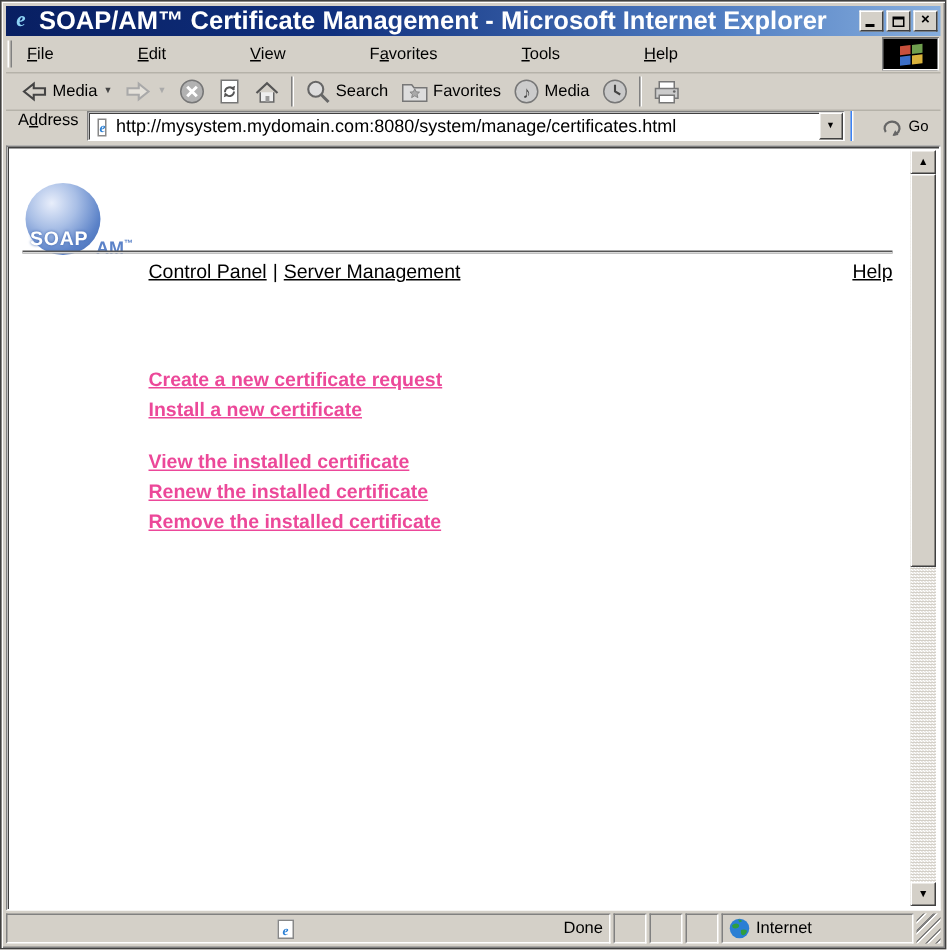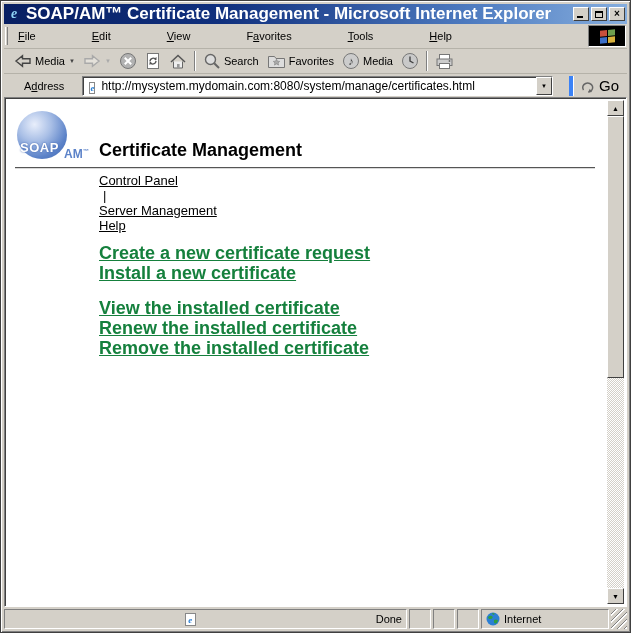--- a/index.html
+++ b/index.html
@@ -51,64 +51,64 @@
   .tb-btn { display:flex; align-items:center; gap:3px; padding:2px 4px; height:21px;
     font-size:11px; color:#000; }
   .tb-caret { font-size:6px; color:#444; padding-left:1px; }
   .tb-caret.dim { color:#aaa; }
   .tb-sep { width:2px; height:20px; margin:0 3px;
     border-left:1px solid #808080; border-right:1px solid #ffffff; }
   .tb-icon { display:inline-block; }
 
   
   .addressbar { height:24px; flex:0 0 24px; border-top:1px solid #b5b2a9;
-    display:flex; align-items:center; padding-right:2px;gap:12px; }
+    display:flex; align-items:flex-start; padding-right:2px; }
   .addr-label { font-size:11px; padding:0 6px 0 2px; color:#000; }
   .addr-label u { text-decoration:underline; }
   .addr-field { flex:1; height:20px; background:#ffffff;
     border:1px solid; border-color:#808080 #ffffff #ffffff #808080;
     box-shadow: inset 1px 1px 0 #404040;
     display:flex; align-items:center; }
   .addr-favicon { width:18px; text-align:center; flex:0 0 18px; }
   .page-doc { width:11px; height:13px; background:#fff; border:1px solid #888; margin:0 auto;
     font:italic bold 9px/12px "Liberation Serif", serif; color:#2a7fd4; text-align:center; }
   .addr-input { flex:1; border:none; outline:none; font:12px "Liberation Sans", sans-serif;
     color:#000; height:16px; background:transparent; }
   .addr-drop { width:16px; height:18px; background:#d4d0c8;
     border:1px solid; border-color:#ffffff #404040 #404040 #ffffff;
     font-size:6px; color:#000; display:flex; align-items:center; justify-content:center; }
-  .go-btn { display:flex; align-items:center; gap:3px; font-size:15px; color:#000;
-    padding:2px 6px 2px 8px; margin-left:4px; border-left:4px solid #3b82f6;
+  .go-btn { display:flex; align-items:center; gap:3px; font-size:10px; color:#000;
+    padding:2px 6px 2px 20px; margin-left:4px; border-left:1px solid #3b82f6;
     box-shadow:1px 0 0 #fff inset; height:20px; }
 
   
   .content { flex:1; position:relative; background:#ffffff;
     border:1px solid; border-color:#808080 #ffffff #ffffff #808080;
     box-shadow: inset 1px 1px 0 #404040;
     overflow:hidden; }
   .pagearea { position:absolute; left:2px; top:2px; right:19px; bottom:2px; background:#fff; }
 
-  .logo { position:absolute; left:10px; top:11px; width:78px; height:52px; }
+  .logo { position:absolute; left:10px; top:22px; width:78px; height:52px; }
   .sphere { position:absolute; left:0; top:0; width:50px; height:48px; border-radius:50%;
     background: radial-gradient(circle at 35% 28%, #e8eefb 0%, #a9bfe6 35%, #5b82c8 70%, #3d63ad 100%); }
   .logo-soap { position:absolute; left:3px; top:29px; font-size:13px; font-weight:bold;
     color:#ffffff; letter-spacing:0.5px; text-shadow:0 0 2px #3d63ad; }
   .logo-am { position:absolute; left:47px; top:36px; font-size:12px; font-weight:bold; color:#5b82c8; }
   .logo-tm { font-size:6px; vertical-align:super; color:#5b82c8; }
 
   .page-heading { position:absolute; left:92px; top:40px; font-size:18px; font-weight:bold; color:#000; }
   .rule { position:absolute; left:8px; top:67px; width:580px; height:2px;
     background:#555; border-bottom:1px solid #d9d9d9; }
-  .navrow { position:absolute; left:92px; top:73px; width:496px; display:flex; font-size:13px;flex-direction:column; }
+  .navrow { position:absolute; left:92px; top:73px; width:496px; display:flex; font-size:13px; }
   .navrow .spacer { flex:1; }
   .nav-sep { padding:0 4px; color:#000; }
   a.plain { color:#000; text-decoration:underline; }
   .intro { position:absolute; left:92px; top:106px; font-size:13px; color:#000; }
   .links { position:absolute; left:92px; top:143px; }
-  .links a { display:block; font-size:18px; font-weight:bold; color:#15803d;
+  .links a { display:block; font-size:13px; font-weight:bold; color:#ec4899;
     text-decoration:underline; line-height:20px; }
   .link-gap { height:15px; }
 
   
   .scrollbar { position:absolute; top:2px; right:2px; bottom:2px; width:17px;
     background:#ece9e4;
     background-image: conic-gradient(#ffffff 25%, #d4d0c8 0 50%, #ffffff 0 75%, #d4d0c8 0);
     background-size:2px 2px; }
   .scroll-btn { position:absolute; left:0; width:17px; height:16px; background:#d4d0c8;
     border:1px solid; border-color:#ffffff #404040 #404040 #ffffff;
@@ -300,21 +300,20 @@
 
   <div class="content">
     <div class="pagearea">
 
       <div class="logo">
         <div class="sphere"></div>
         <div class="logo-soap">SOAP</div>
         <div class="logo-am"><span>AM</span><span class="logo-tm">™</span></div>
       </div>
 
-      <div class="page-heading">Certificate Management</div>
       <div class="rule"></div>
 
       <div class="navrow">
         <a href="#" class="plain">Control Panel</a>
         <span class="nav-sep">|</span>
         <a href="#" class="plain">Server Management</a>
         <span class="spacer"></span>
         <a href="#" class="plain">Help</a>
       </div>
 

